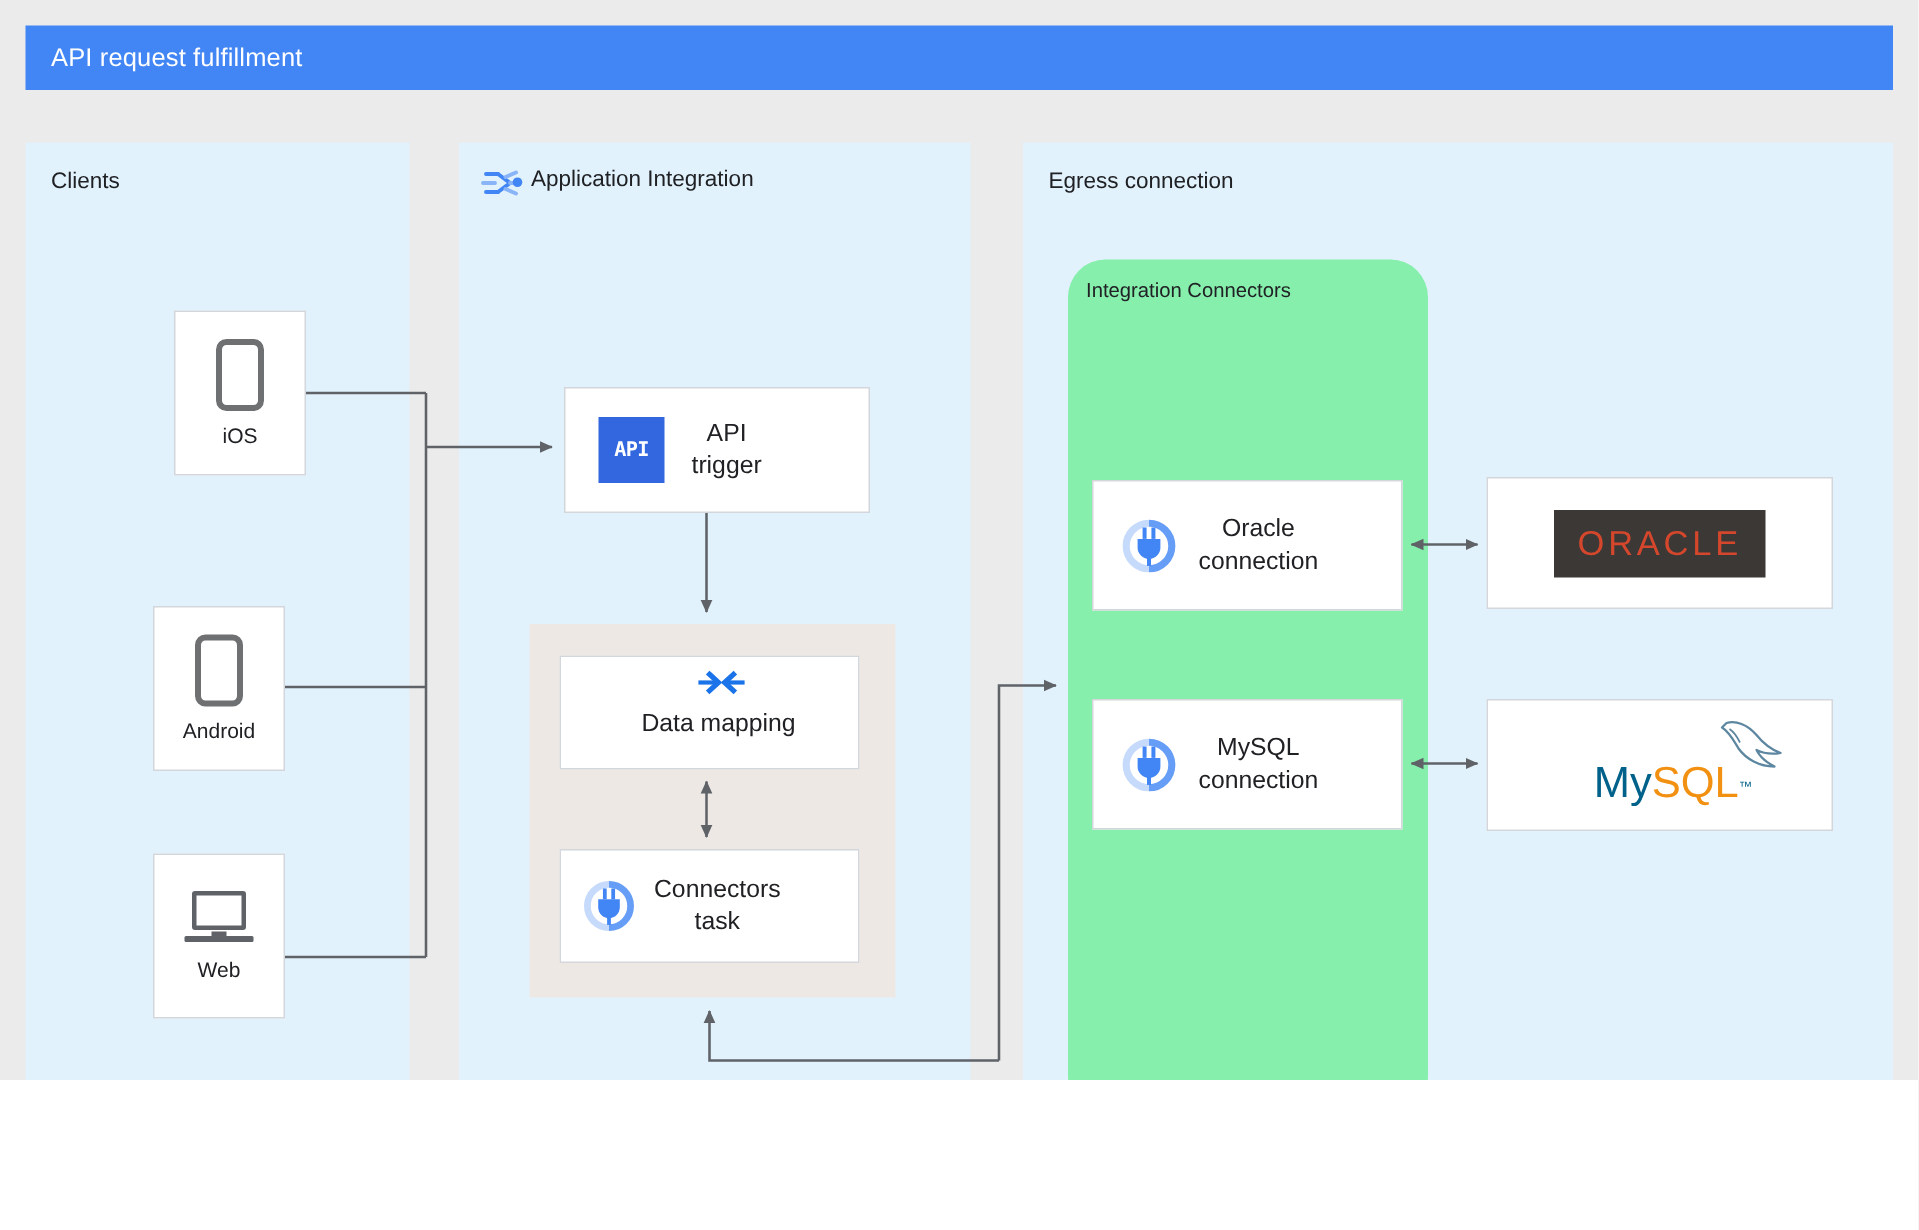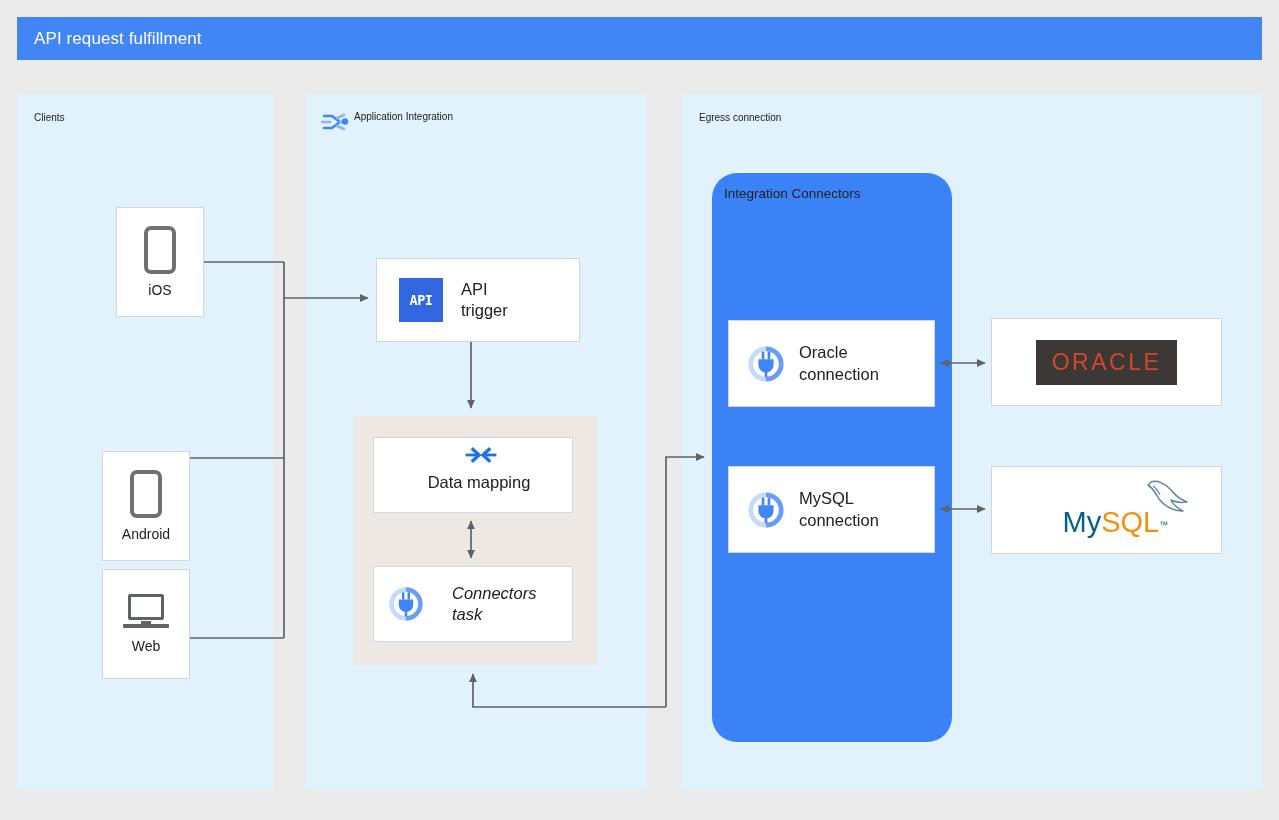--- a/index.html
+++ b/index.html
@@ -7,23 +7,24 @@
     padding: 0;
     background: #ffffff;
   }
   body {
     font-family: "Liberation Sans", sans-serif;
     -webkit-font-smoothing: antialiased;
   }
   #canvas {
     position: relative;
     width: 1279px;
-    height: 820px;
+    height: 720px;
     background: #ebebeb;
     overflow: hidden;
+    text-align: center;
   }
 
   
   #title-bar {
     position: absolute;
     left: 17px;
     top: 17px;
     width: 1245px;
     height: 43px;
     background: #4285f4;
@@ -39,21 +40,21 @@
 
   
   .panel {
     position: absolute;
     background: #e1f2fd;
   }
   .panel-label {
     position: absolute;
     left: 17px;
     top: 17px;
-    font-size: 10px;
+    font-size: 15px;
     color: #202124;
     white-space: nowrap;
   }
   .panel-label.with-icon { left: 48px; top: 16px; }
 
   #panel-clients { left: 17px; top: 95px; width: 256px; height: 695px; }
   #panel-appint  { left: 306px; top: 95px; width: 341px; height: 695px; }
   #panel-egress  { left: 682px; top: 95px; width: 580px; height: 695px; }
 
   #ai-icon {
@@ -74,21 +75,21 @@
     background: #eee8e5;
   }
 
   
   #panel-connectors {
     position: absolute;
     left: 712px;
     top: 173px;
     width: 240px;
     height: 569px;
-    background: #3b82f6;
+    background: #86efac;
     border-radius: 25px;
   }
   #panel-connectors .panel-label { left: 12px; top: 13px; font-size: 13.5px; }
 
   
   .card {
     position: absolute;
     background: #ffffff;
     border: 1px solid #d3d6da;
     box-sizing: border-box;
@@ -101,21 +102,21 @@
     flex-direction: column;
     align-items: center;
     justify-content: center;
   }
   .device-card .dev-label {
     font-size: 14px;
     color: #202124;
     margin-top: 8px;
   }
   #card-ios     { left: 102px; top: 207px; height: 110px; margin-left: 14px; }
-  #card-android { left: 102px; top: 404px; height: 110px; margin-top: 47px; }
+  #card-android { left: 102px; top: 404px; height: 110px; }
   #card-web     { left: 102px; top: 569px; height: 110px; }
 
   
   .phone-icon {
     width: 32px;
     height: 48px;
     border: 4px solid #6e7072;
     border-radius: 7px;
     box-sizing: border-box;
     background: #ffffff;
@@ -158,21 +159,21 @@
   #card-api-trigger { left: 376px; top: 258px; width: 204px; height: 84px; }
   #card-api-trigger .tc-icon { width: 44px; height: 44px; margin-left: 22px; }
   #card-api-trigger .tc-label { margin-left: 18px; }
 
   #card-datamapping { left: 373px; top: 437px; width: 200px; height: 76px; flex-direction: column; }
   #card-datamapping .tc-icon { width: 34px; height: 34px; margin-left: 15px; }
   #card-datamapping .tc-label { margin-left: 12px; }
 
   #card-connectorstask { left: 373px; top: 566px; width: 200px; height: 76px; }
   #card-connectorstask .tc-icon { width: 36px; height: 36px; margin-left: 14px; }
-  #card-connectorstask .tc-label { margin-left: 28px; font-style: italic; }
+  #card-connectorstask .tc-label { margin-left: 12px; }
 
   #card-oracle-conn { left: 728px; top: 320px; width: 207px; height: 87px; }
   #card-mysql-conn  { left: 728px; top: 466px; width: 207px; height: 87px; }
   #card-oracle-conn .tc-icon, #card-mysql-conn .tc-icon { width: 38px; height: 38px; margin-left: 18px; }
   #card-oracle-conn .tc-label, #card-mysql-conn .tc-label { margin-left: 14px; }
 
   
   .api-glyph {
     width: 44px; height: 44px;
     background: #3367e0;

